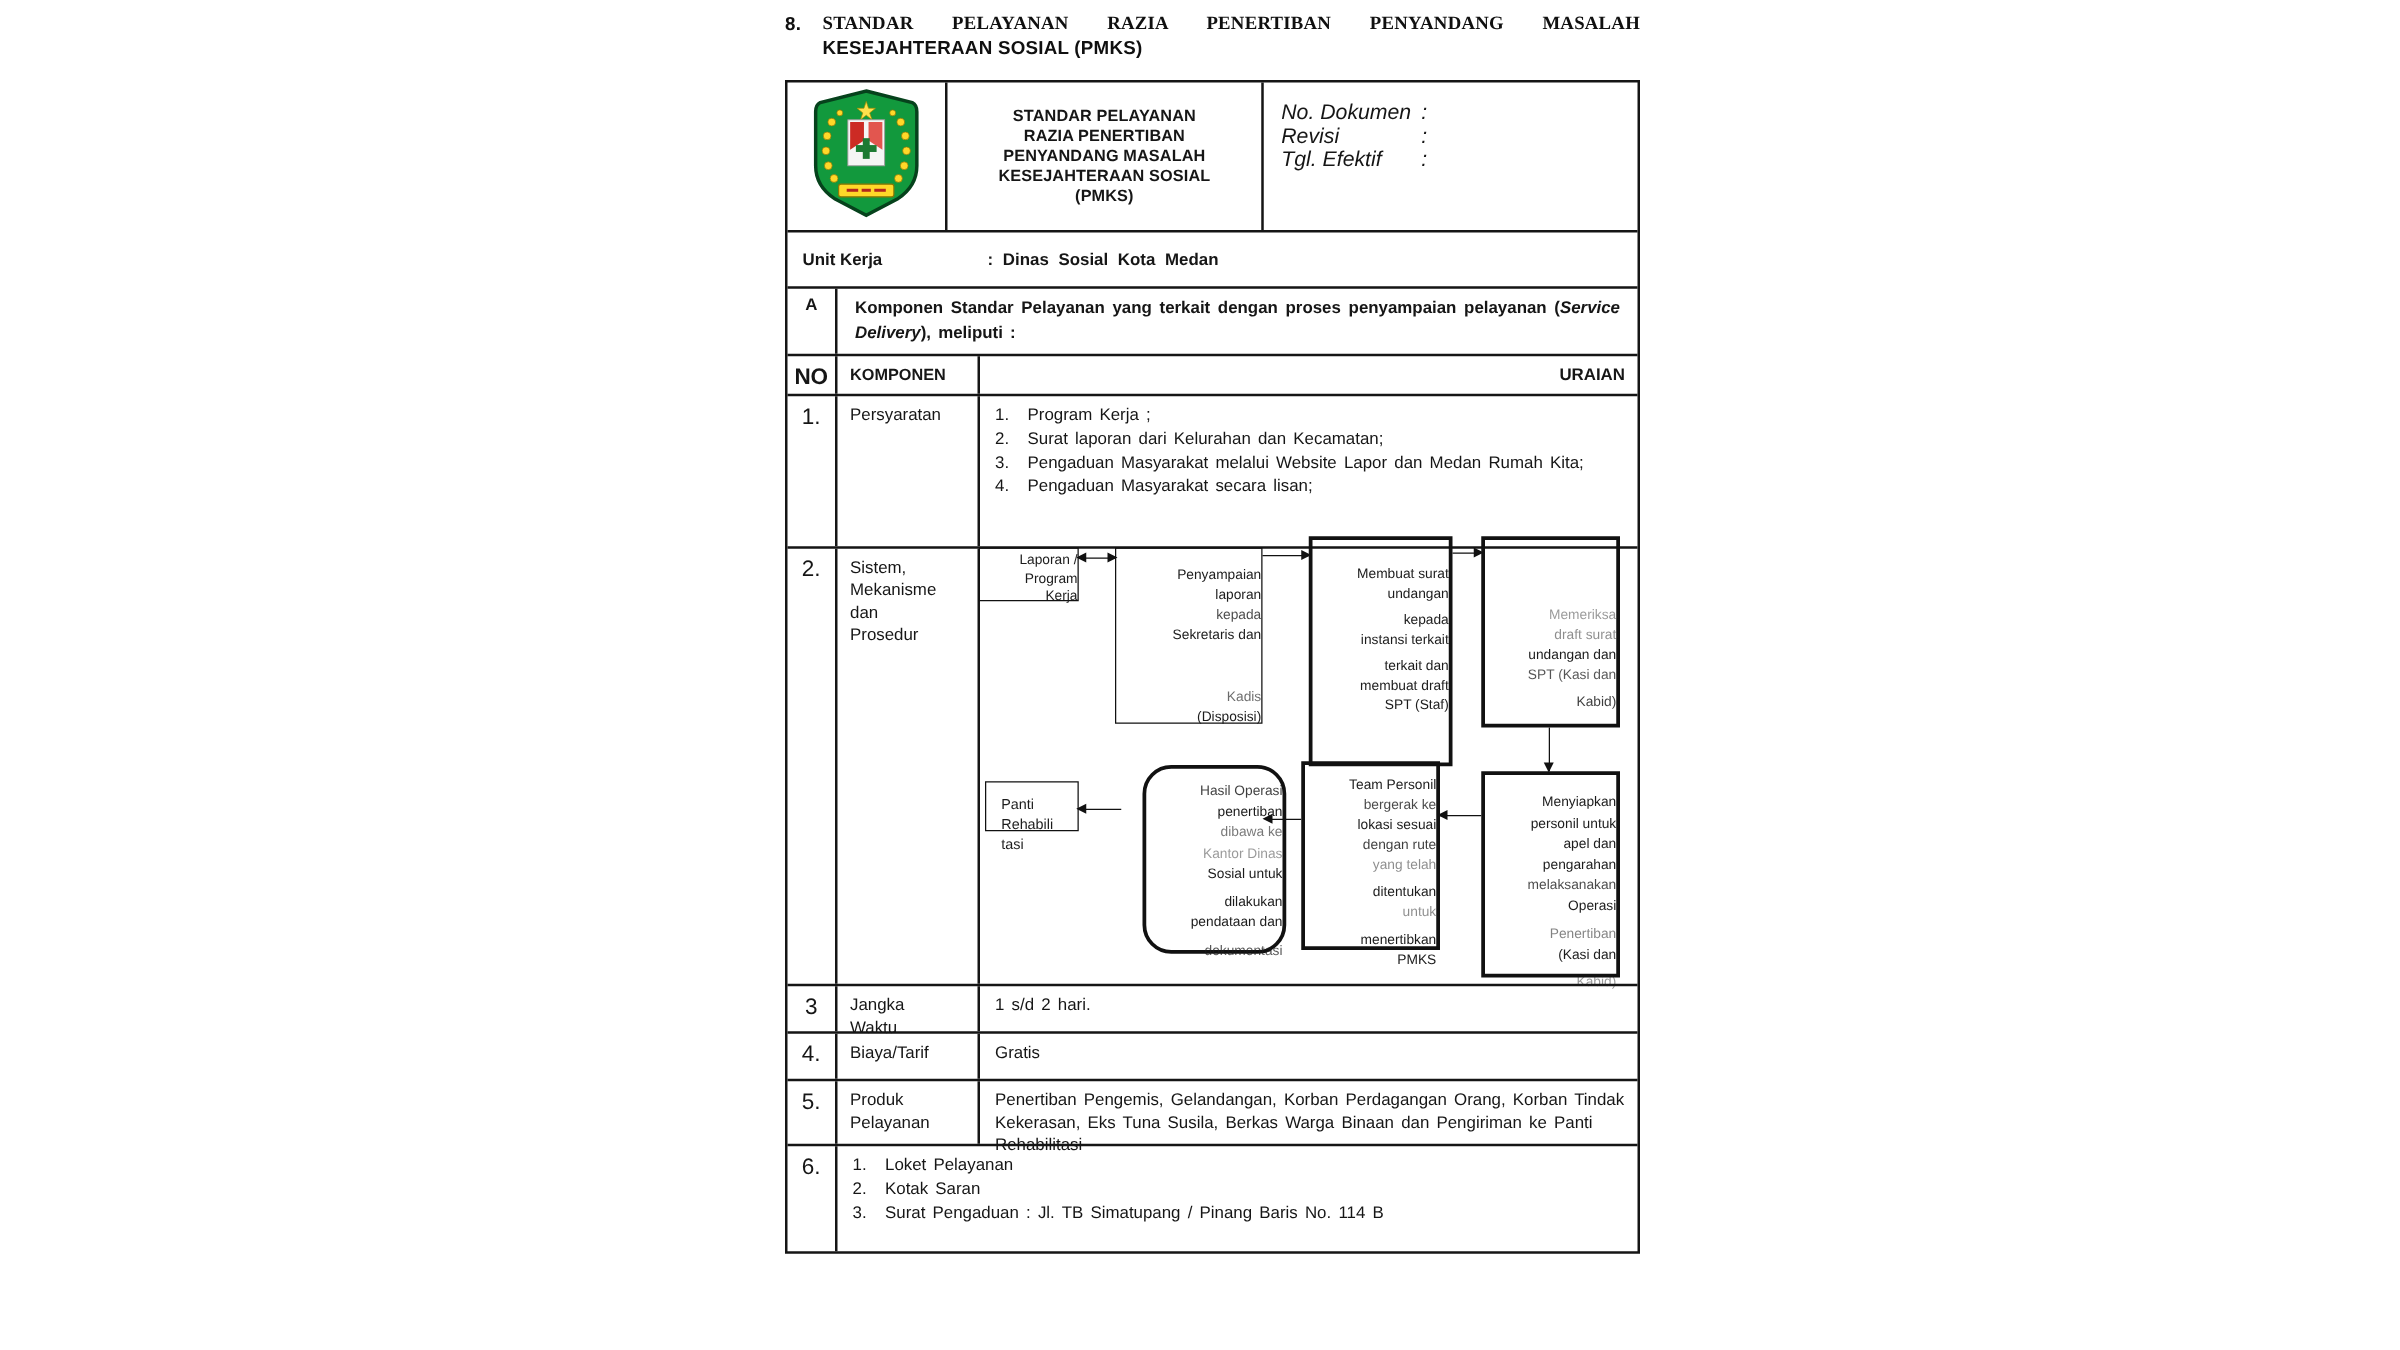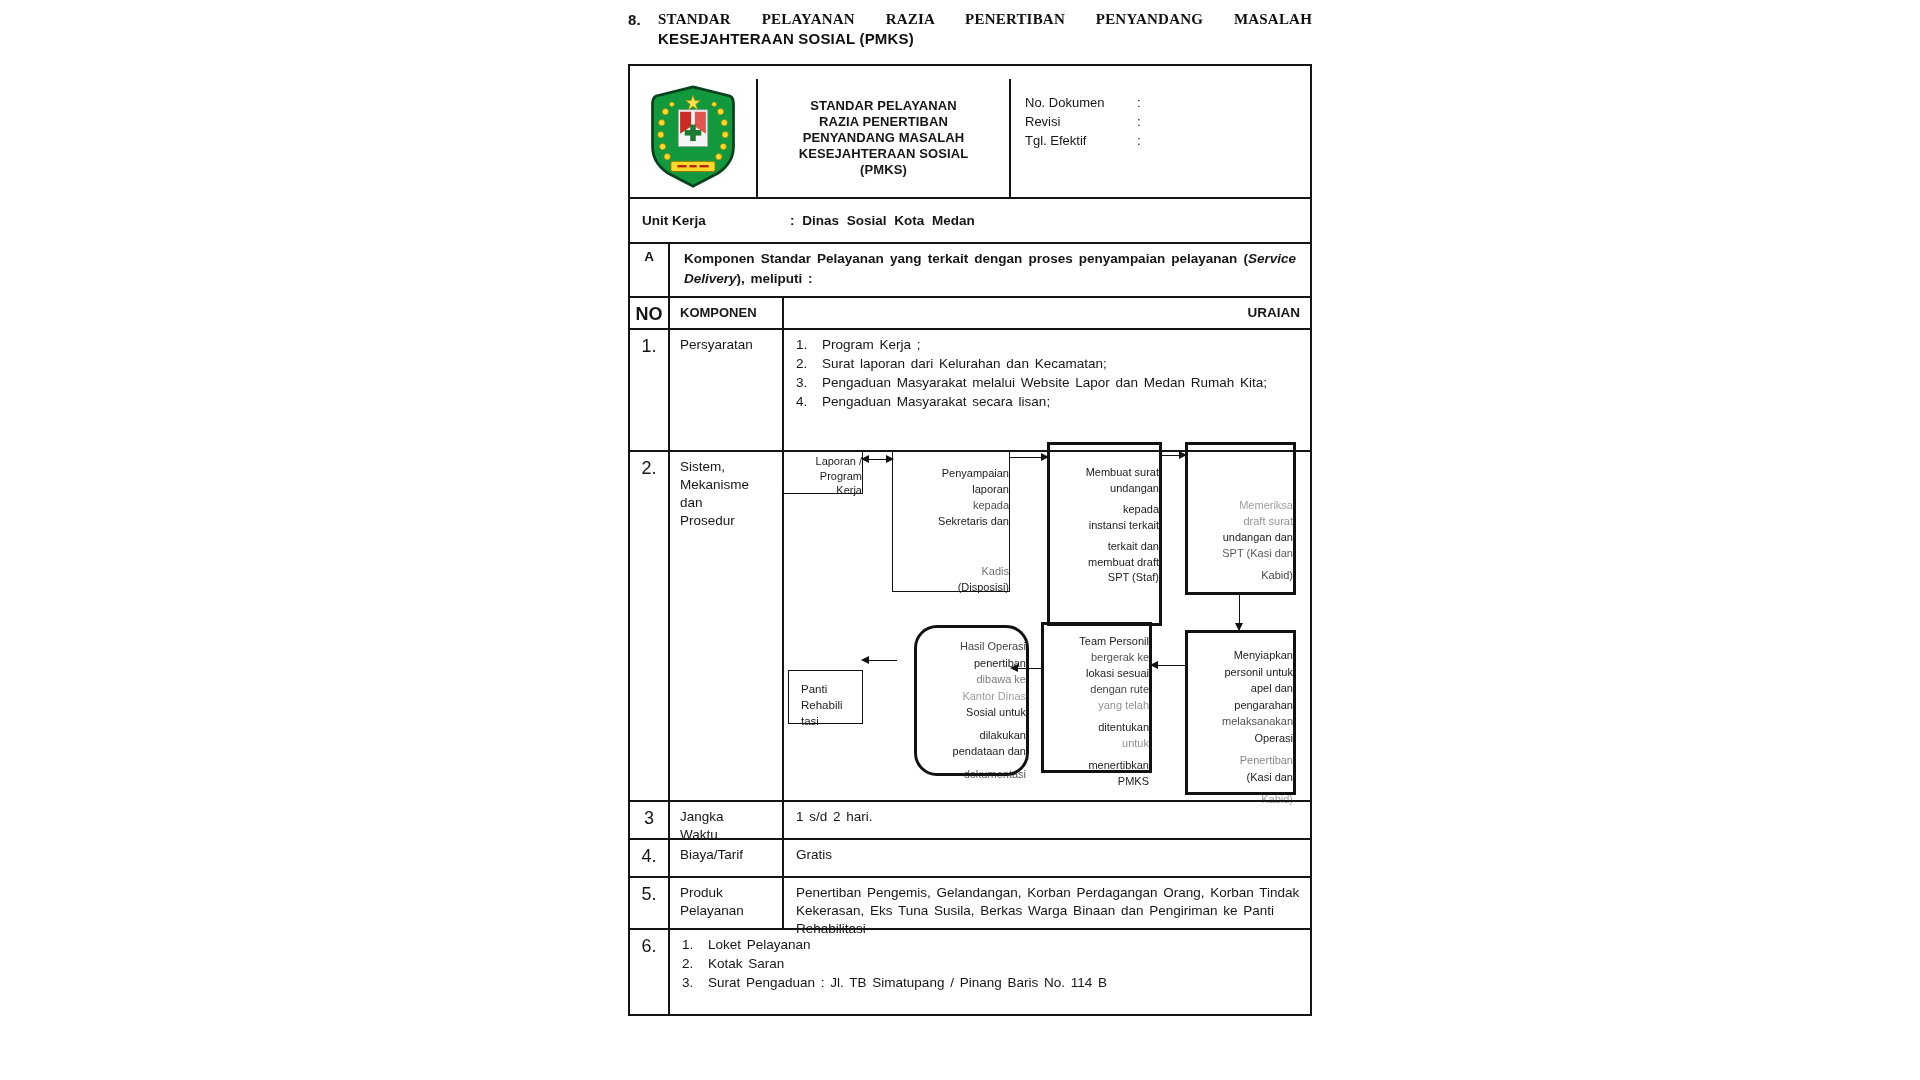--- a/index.html
+++ b/index.html
@@ -11,25 +11,25 @@
   .heading .num{width:30px;}
   .heading .htext{flex:1;}
   .heading .l1{text-align:justify;text-align-last:justify;font-family:Liberation Serif, serif;}
 
   
   .table{margin-top:16px;border:2px solid #151515;background:#fff;}
   .row{display:flex;border-top:2px solid #151515;position:relative;box-sizing:border-box;}
   .row:first-child{border-top:none;}
   .cell{box-sizing:border-box;}
 
-  .header-row{height:118px;margin-top:13px;}
+  .header-row{height:118px;}
   .logo-cell{width:128px;border-right:2px solid #151515;display:flex;align-items:center;justify-content:center;}
   .title-cell{width:253px;border-right:2px solid #151515;display:flex;align-items:center;justify-content:center;
               text-align:center;font-weight:700;font-size:13px;line-height:16px;white-space:pre-line;letter-spacing:.1px;}
-  .info-cell{flex:1;padding:14px 0 0 14px;font-size:13px;line-height:19px;}
+  .info-cell{flex:1;padding:14px 0 0 14px;font-size:17px;line-height:19px;font-style:italic;}
   .info-row{display:flex;}
   .info-row .lbl{width:112px;}
 
   .unit-row{height:45px;align-items:center;font-weight:700;font-size:13.5px;padding-left:12px;}
   .unit-row .ulbl{width:148px;}
   .unit-row .uval{word-spacing:4px;}
 
   .a-row{min-height:54px;font-weight:700;font-size:13.5px;}
   .a-cell{width:40px;border-right:2px solid #151515;text-align:center;padding-top:5px;}
   .a-text{flex:1;padding:5px 14px 0 14px;text-align:justify;line-height:20px;word-spacing:2px;}
@@ -56,21 +56,21 @@
   .thick{border-width:3px;}
   .fl{white-space:nowrap;}
   .gap{margin-top:6px;}
   .f45{opacity:.45;filter:blur(.3px);} .f5{opacity:.5;filter:blur(.3px);} .f55{opacity:.55;filter:blur(.25px);}
   .f6{opacity:.6;} .f65{opacity:.65;margin-top:34px;} .f75{opacity:.75;} .f8{opacity:.8;} .f85{opacity:.85;}
 
   #b1{left:-1px;top:-1px;width:80px;height:43px;padding-top:2px;line-height:14.5px;}
   #b2{left:108px;top:-1px;width:118px;height:141px;padding-top:13px;line-height:16px;}
   #b3{left:263px;top:-10px;width:115px;height:184px;padding-top:20px;line-height:15.5px;}
   #b4{left:401px;top:-10px;width:111px;height:153px;padding-top:52px;line-height:16px;}
-  #b5{left:4px;top:186px;width:75px;height:54px;padding:10px 12px 0 12px;text-align:left;font-size:11.5px;line-height:16px;margin-top:32px;}
+  #b5{left:4px;top:186px;width:75px;height:40px;padding:10px 12px 0 12px;text-align:left;font-size:11.5px;line-height:16px;}
   #b6{left:130px;top:173px;width:115px;height:151px;padding-top:10px;line-height:16.5px;border-radius:23px;}
   #b7{left:257px;top:170px;width:111px;height:151px;padding-top:8px;line-height:16px;}
   #b8{left:401px;top:178px;width:111px;height:165px;padding-top:14px;line-height:16.5px;}
 
   .arrow{position:absolute;height:0;border-top:1.7px solid #111;z-index:2;}
   .ah-r::after{content:"";position:absolute;right:-2px;top:-4.7px;width:0;height:0;
                border-top:4px solid transparent;border-bottom:4px solid transparent;border-left:8px solid #111;}
   .ah-l::before{content:"";position:absolute;left:-2px;top:-4.7px;width:0;height:0;
                border-top:4px solid transparent;border-bottom:4px solid transparent;border-right:8px solid #111;}
   .varrow{position:absolute;width:0;border-left:1.7px solid #111;z-index:2;}

